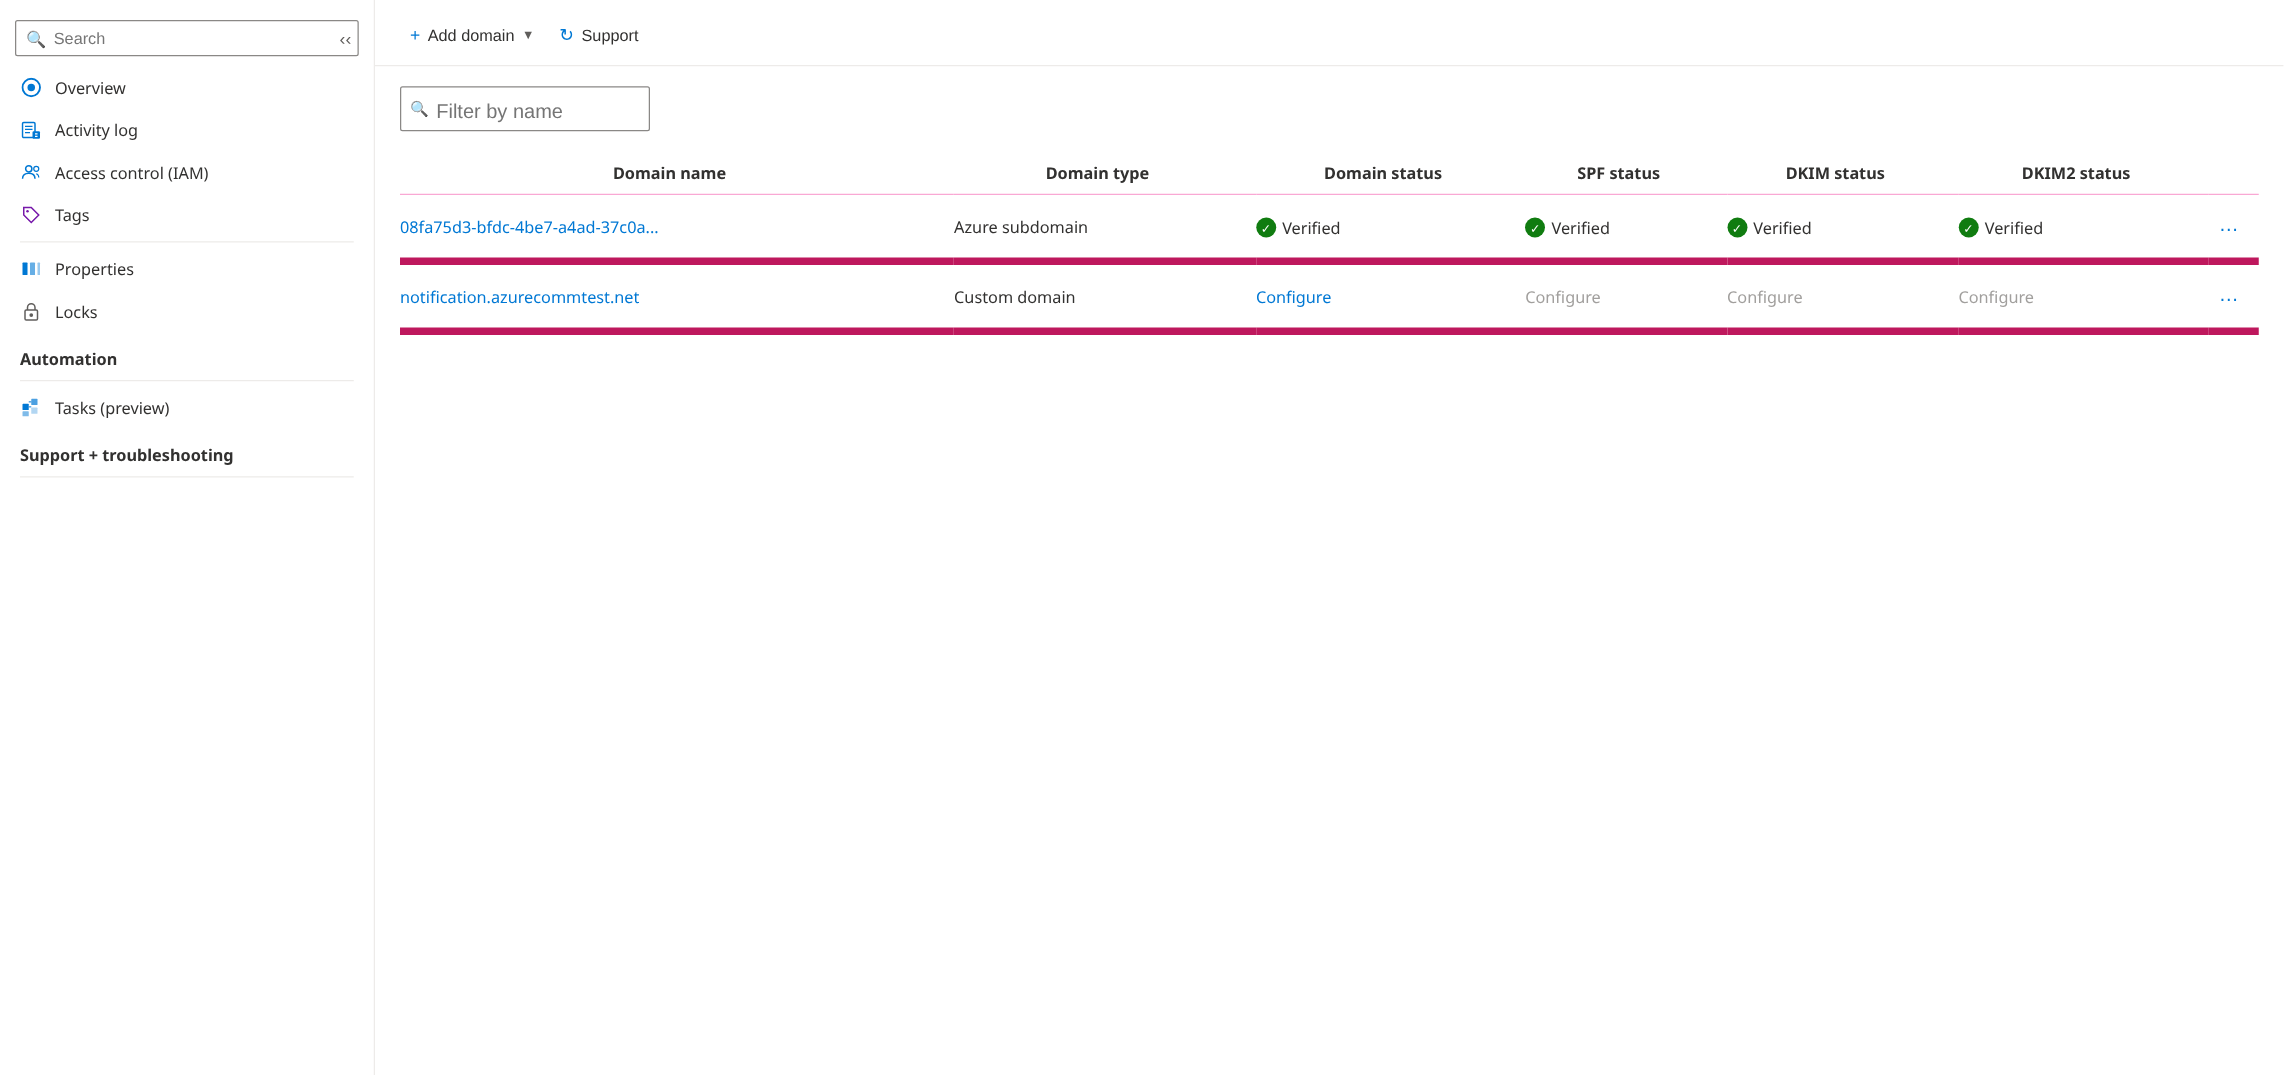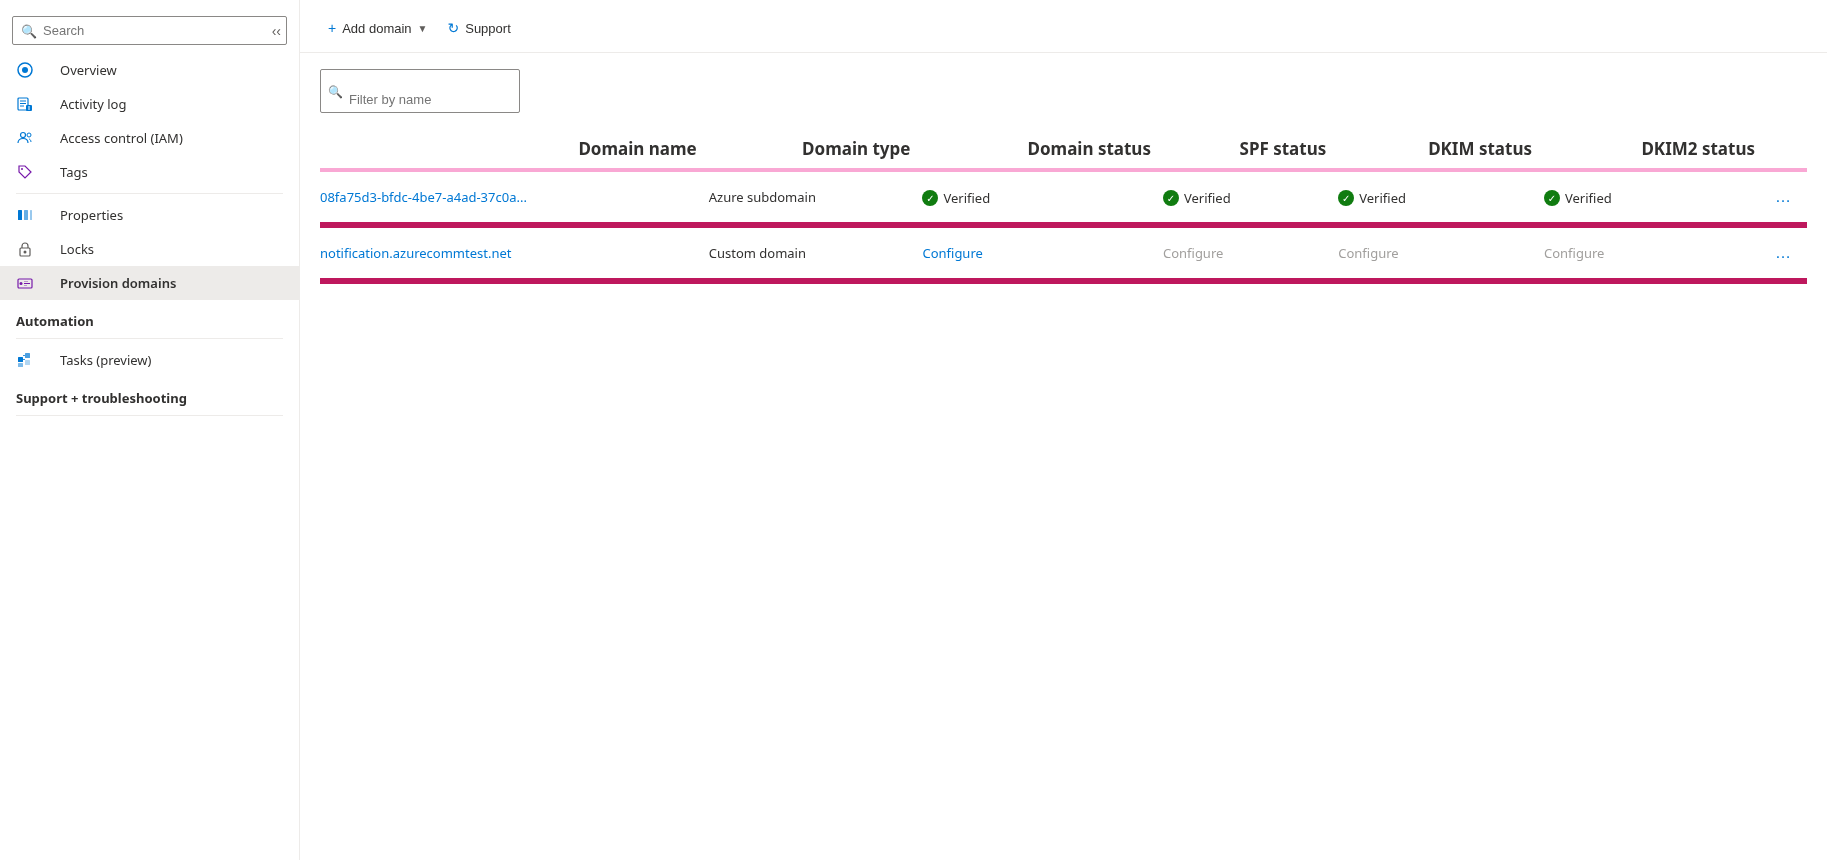--- a/index.html
+++ b/index.html
@@ -46,21 +46,21 @@
       background: none;
       border: none;
       cursor: pointer;
       color: #605e5c;
       font-size: 14px;
       padding: 2px 4px;
     }
     .sidebar-item {
       display: flex;
       align-items: center;
-      gap: 26px;
+      gap: 10px;
       padding: 8px 16px;
       cursor: pointer;
       border-radius: 0;
       color: #323130;
       text-decoration: none;
     }
     .sidebar-item.active { background: #edebe9; font-weight: 600; }
     .sidebar-item .item-icon { width: 18px; height: 18px; display: flex; align-items: center; justify-content: center; flex-shrink: 0; }
     .sidebar-item .item-label { font-size: 13px; }
     .section-header {
@@ -114,48 +114,48 @@
       display: flex;
       align-items: center;
       margin-bottom: 16px;
     }
     .filter-input-wrap {
       position: relative;
     }
     .filter-input {
       border: 1px solid #8a8886;
       border-radius: 2px;
-      padding: 22px 10px 5px 28px;
-      font-size: 13px;
+      padding: 11px 10px 5px 28px;
+      font-size: 16px;
       width: 200px;
       outline: none;
       color: #323130;
     }
     .filter-search-icon {
       position: absolute;
       left: 8px;
       top: 50%;
       transform: translateY(-50%);
       color: #605e5c;
       font-size: 12px;
       pointer-events: none;
     }
 
     
     .domain-table {
       width: 100%;
       border-collapse: collapse;
     }
     .domain-table th {
-      text-align: right;
+      text-align: center;
       font-weight: 700;
-      font-size: 17px;
+      font-size: 13px;
       color: #323130;
       padding: 8px 12px 8px 0;
-      border-bottom: 4px solid #f9a8d4;
+      border-bottom: 1px solid #f9a8d4;
       white-space: nowrap;
     }
     .domain-table td {
       padding: 12px 12px 12px 0;
       font-size: 13px;
       border-bottom: 6px solid #be185d;
       color: #323130;
       vertical-align: middle;
     }
     .link { color: #0078d4; cursor: pointer; text-decoration: none; }
@@ -277,32 +277,20 @@
     <span class="item-icon icon-locks">
       <svg class="svg-icon" viewBox="0 0 16 16">
         <rect x="3" y="7" width="10" height="8" rx="1" fill="none" stroke="#605e5c" stroke-width="1.2"></rect>
         <path d="M5 7V5a3 3 0 1 1 6 0v2" fill="none" stroke="#605e5c" stroke-width="1.2"></path>
         <circle cx="8" cy="11" r="1.5" fill="#605e5c"></circle>
       </svg>
     </span>
     <span class="item-label">Locks</span>
   </a>
 
-  <a class="sidebar-item active">
-    <span class="item-icon icon-provision">
-      <svg class="svg-icon" viewBox="0 0 16 16">
-        <rect x="1" y="4" width="14" height="9" rx="1" fill="none" stroke="#7719aa" stroke-width="1.2"></rect>
-        <circle cx="4" cy="8.5" r="1.5" fill="#7719aa"></circle>
-        <line x1="7" y1="8.5" x2="13" y2="8.5" stroke="#7719aa" stroke-width="1"></line>
-        <line x1="7" y1="6.5" x2="11" y2="6.5" stroke="#7719aa" stroke-width="0.8" opacity="0.5"></line>
-        <line x1="7" y1="10.5" x2="10" y2="10.5" stroke="#7719aa" stroke-width="0.8" opacity="0.5"></line>
-      </svg>
-    </span>
-    <span class="item-label">Provision domains</span>
-  </a>
 
   <div class="section-header">Automation</div>
   <hr class="section-divider">
 
   <a class="sidebar-item">
     <span class="item-icon icon-tasks">
       <svg class="svg-icon" viewBox="0 0 16 16">
         <rect x="1" y="5" width="5" height="5" rx="0.5" fill="#0078d4"></rect>
         <rect x="1" y="11" width="5" height="4" rx="0.5" fill="#0078d4" opacity="0.5"></rect>
         <rect x="8" y="1" width="5" height="5" rx="0.5" fill="#0078d4" opacity="0.7"></rect>

